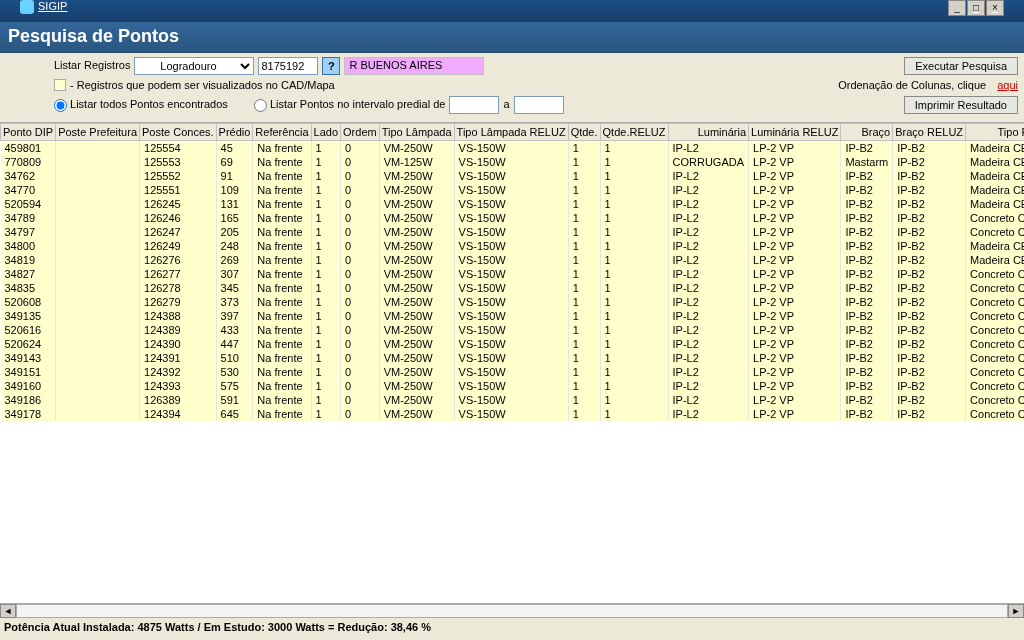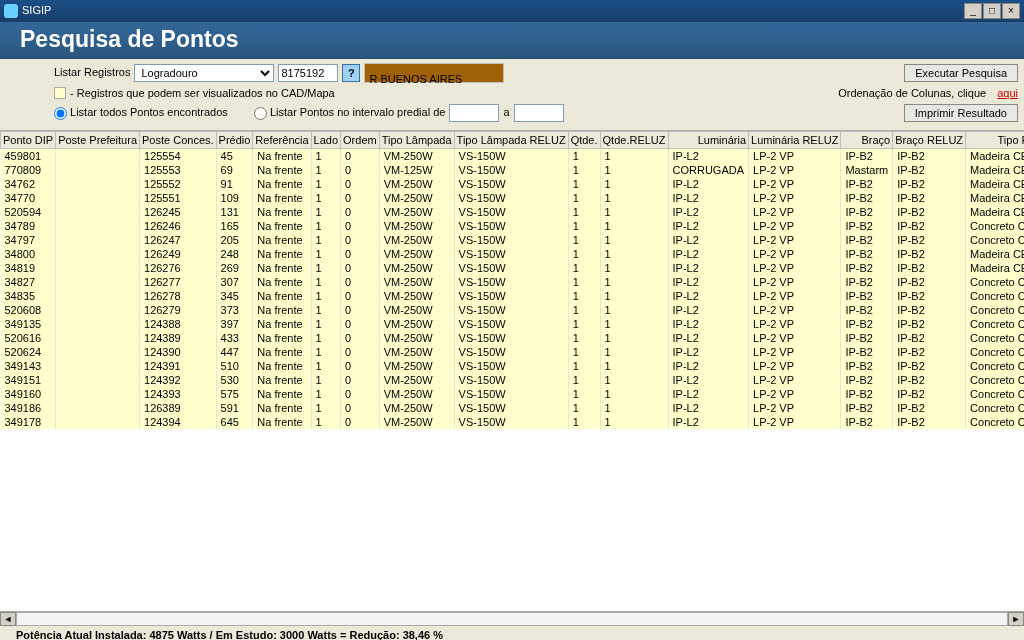--- a/index.html
+++ b/index.html
@@ -1,39 +1,39 @@
 <!DOCTYPE html>
 <html><head>
 <meta charset="utf-8">
 <style>
 * { box-sizing: border-box; margin: 0; padding: 0; }
 body { font: 11px/1.2 "Segoe UI", Tahoma, sans-serif; background: #ece9d8; width: 1024px; height: 640px; overflow: hidden; position: relative; }
-.titlebar { background: linear-gradient(#1b4f87, #173e6a); color: #fff; height: 22px; display: flex; align-items: center; padding: 0 4px; }
+.titlebar { background: linear-gradient(#1b4f87, #173e6a); color: #fff; height: 22px; display: flex; padding: 0 20px; text-decoration: underline; }
 .titlebar .icon { width: 14px; height: 14px; background: #6bd1ff; border-radius: 3px; margin-right: 4px; }
 .titlebar .wbtns { margin-left: auto; display: flex; gap: 1px; }
 .titlebar .wbtn { width: 18px; height: 16px; background: #d4d0c8; border: 1px solid #888; font: 10px/13px sans-serif; text-align: center; color: #000; }
-.header { background: linear-gradient(#336699, #2a577f); color: #fff; padding: 4px 20px; font-size: 23px; font-weight: bold; border-bottom: 1px solid #264a6b; }
+.header { background: linear-gradient(#336699, #2a577f); color: #fff; padding: 4px 8px; font-size: 18px; font-weight: bold; border-bottom: 1px solid #264a6b; }
 .toolbar { background: #ece9d8; padding: 4px 6px; }
 .row { display: flex; align-items: center; gap: 4px; margin-bottom: 4px; flex-wrap: wrap; margin-left: 48px; }
 .toolbar label, .toolbar span { font-size: 11px; }
 select, input[type=text] { font: 11px sans-serif; border: 1px solid #7f9db9; background: #fff; height: 18px; padding: 0 2px; }
-select { width: 140px; }
+select { width: 120px; text-align: center; }
 #codigo { width: 60px; }
 #interv1, #interv2 { width: 50px; }
 .qbtn { display: inline-block; width: 18px; height: 18px; background: #9ed1f5; border: 1px solid #3a6ea5; text-align: center; font: bold 11px/16px sans-serif; }
-.desc { border: 1px solid #c0c0c0; background: #a16207; padding: 9px 4px; min-width: 140px; height: 18px; display: inline-block; }
+.desc { border: 1px solid #c0c0c0; background: #f0abfc; padding: 1px 4px; min-width: 140px; height: 18px; display: inline-block; }
 .btn { background: #e8e8e3; border: 1px solid #888; padding: 1px 10px; font: 11px sans-serif; min-width: 110px; text-align: center; height: 18px; }
 input[type=radio] { vertical-align: middle; }
 .swatch { display: inline-block; width: 12px; height: 12px; background: #ffffcc; border: 1px solid #aaa; vertical-align: middle; }
 .link { color: #c00; text-decoration: underline; cursor: pointer; }
 .gridwrap { height: 481px; overflow: auto; border-top: 1px solid #aaa; background: #fff; position: relative; }
 table { border-collapse: collapse; width: 100%; font: 11px Tahoma, sans-serif; }
 thead th { background: #ece9d8; border: 1px solid #c0c0c0; text-align: right; padding: 2px 2px; font-weight: normal; white-space: nowrap; position: sticky; top: 0; }
 tbody td { border-right: 1px solid #e5e5e5; padding: 1px 4px; white-space: nowrap; background: #ffffcc; }
-.status { padding: 2px 16px; display: flex; }
+.status { padding: 2px 4px; display: flex; }
 .status .right { margin-left: auto; display: flex; gap: 4px; }
 .hscroll { height: 16px; background: #ece9d8; border-top: 1px solid #aaa; display:flex; align-items:center;}
 .hscroll .arrow { width:16px;height:14px;border:1px solid #888;background:#d4d0c8;text-align:center;font:9px/12px sans-serif;}
 .hscroll .track{flex:1;height:14px;border:1px solid #aaa;background:#f4f4f4;margin:0 0;}
 </style>
 </head>
 <body>
 
 <div class="titlebar">
   <span class="icon"></span>

